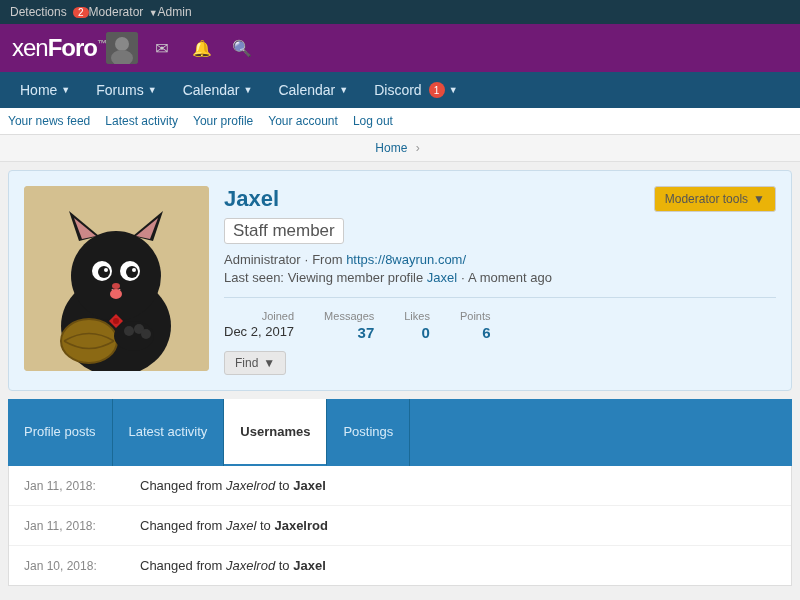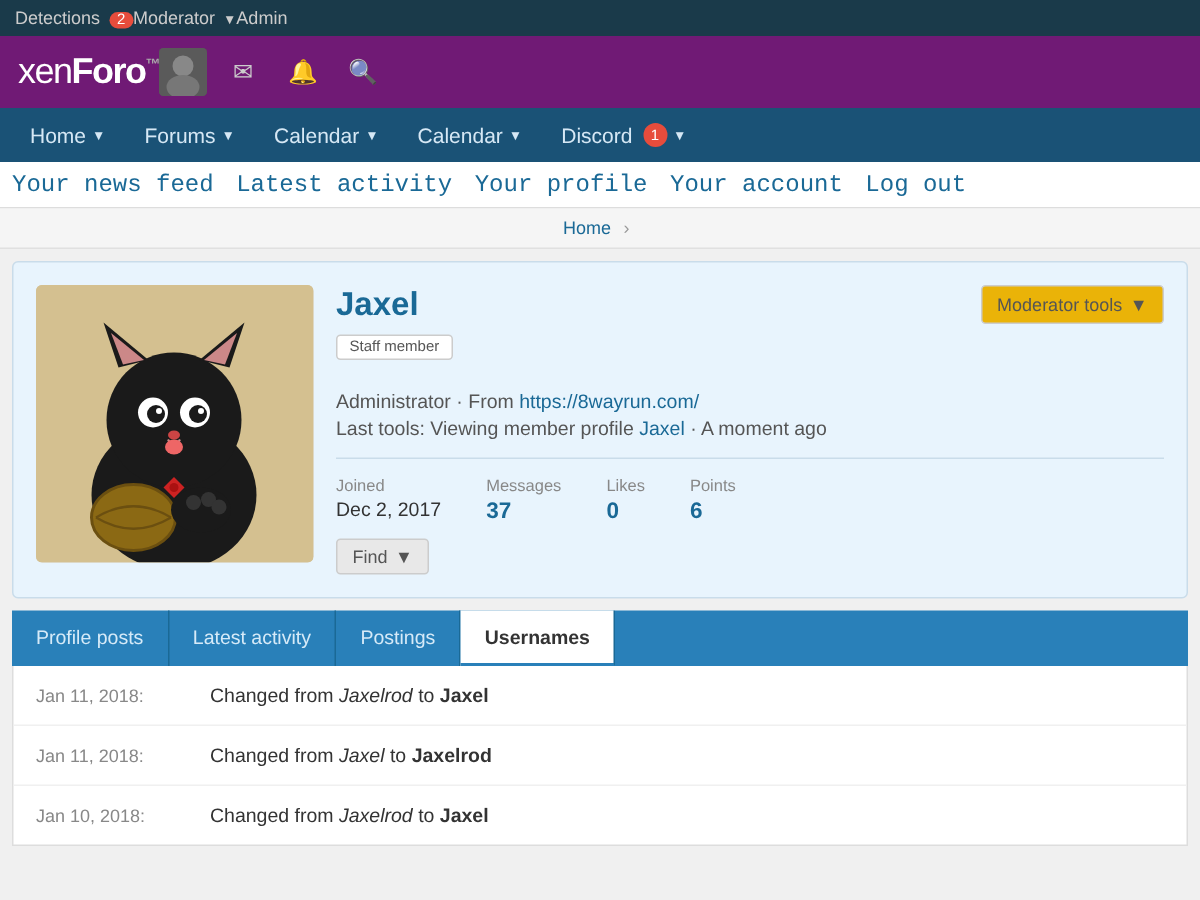--- a/index.html
+++ b/index.html
@@ -101,25 +101,24 @@
     
     .sub-nav {
       background: white;
       border-bottom: 1px solid #ddd;
       padding: 4px 8px;
       display: flex;
       gap: 15px;
     }
     .sub-nav a {
       color: #1a6996;
-      font-size: 16px;
+      font-size: 12px;
       cursor: pointer;
       padding: 2px 0;
       text-decoration: none;
-      font-family: Liberation Mono, monospace;
     }
 
     
     .breadcrumb {
       background: #f5f5f5;
       padding: 6px 12px;
       font-size: 12px;
       color: #666;
       border-bottom: 1px solid #e0e0e0;
       text-align: center;
@@ -159,45 +158,45 @@
       font-size: 22px;
       color: #1a6996;
       font-weight: bold;
       margin-bottom: 6px;
     }
     .staff-badge {
       background: white;
       border: 1px solid #ccc;
       border-radius: 3px;
       padding: 2px 8px;
-      font-size: 10px;
+      font-size: 17px;
       color: #555;
       display: inline-block;
-      margin-bottom: 20px;
+      margin-bottom: 8px;
     }
     .profile-meta {
       color: #555;
       font-size: 13px;
       margin-bottom: 3px;
     }
     .profile-meta a { color: #1a6996; text-decoration: none; }
     .profile-last-seen {
       color: #555;
       font-size: 13px;
       margin-bottom: 12px;
     }
     .profile-last-seen strong { color: #1a6996; }
     .profile-stats {
       display: flex;
       gap: 30px;
       border-top: 1px solid #c9dcea;
       padding-top: 12px;
       margin-top: 4px;
     }
-    .stat-item { text-align: left; }
+    .stat-item { text-align: right; }
     .stat-label { color: #888; font-size: 11px; margin-bottom: 2px; }
     .stat-value { color: #1a6996; font-size: 15px; font-weight: bold; }
     .moderator-tools-btn {
       background: #eab308;
       border: 1px solid #ccc;
       border-radius: 3px;
       padding: 5px 10px;
       cursor: pointer;
       font-size: 12px;
       color: #555;
@@ -220,21 +219,21 @@
 
     
     .tabs-bar {
       background: #2980b9;
       margin: 0 8px;
       border-radius: 0 0 0 0;
       display: flex;
     }
     .tab-item {
       color: #d6eaf8;
-      padding: 10px 16px;
+      padding: 25px 16px;
       cursor: pointer;
       font-size: 13px;
       border-right: 1px solid #1a6996;
     }
     .tab-item.active {
       background: white;
       color: #333;
       border-bottom: 2px solid #2980b9;
       font-weight: bold;
     }
@@ -393,21 +392,21 @@
           <span>▼</span>
         </button>
       </div>
       <div class="profile-meta">
         <span>Administrator</span>
         <span> · </span>
         <span>From</span>
         <a style="color:#1a6996;text-decoration:none;">https://8wayrun.com/</a>
       </div>
       <div class="profile-last-seen">
-        <span>Last tools:</span>
+        <span>Last seen:</span>
         <span> </span>
         <span>Viewing member profile</span>
         <span> </span>
         <strong style="color:#1a6996;font-weight:normal;color:#1a6996;">Jaxel</strong>
         <span> · </span>
         <span>A moment ago</span>
       </div>
       <div class="profile-stats">
         <div class="stat-item">
           <div class="stat-label">Joined</div>
@@ -430,22 +429,22 @@
         <span>Find</span>
         <span>▼</span>
       </button>
     </div>
   </div>
 </div>
 
 <div class="tabs-bar">
   <div class="tab-item">Profile posts</div>
   <div class="tab-item">Latest activity</div>
+  <div class="tab-item active">Usernames</div>
   <div class="tab-item">Postings</div>
-  <div class="tab-item active">Usernames</div>
 </div>
 
 <div class="content-area">
   <div class="username-row">
     <span class="date-label">Jan 11, 2018:</span>
     <span class="change-text">
       Changed from <em>Jaxelrod</em> to <strong>Jaxel</strong>
     </span>
   </div>
   <div class="username-row">

